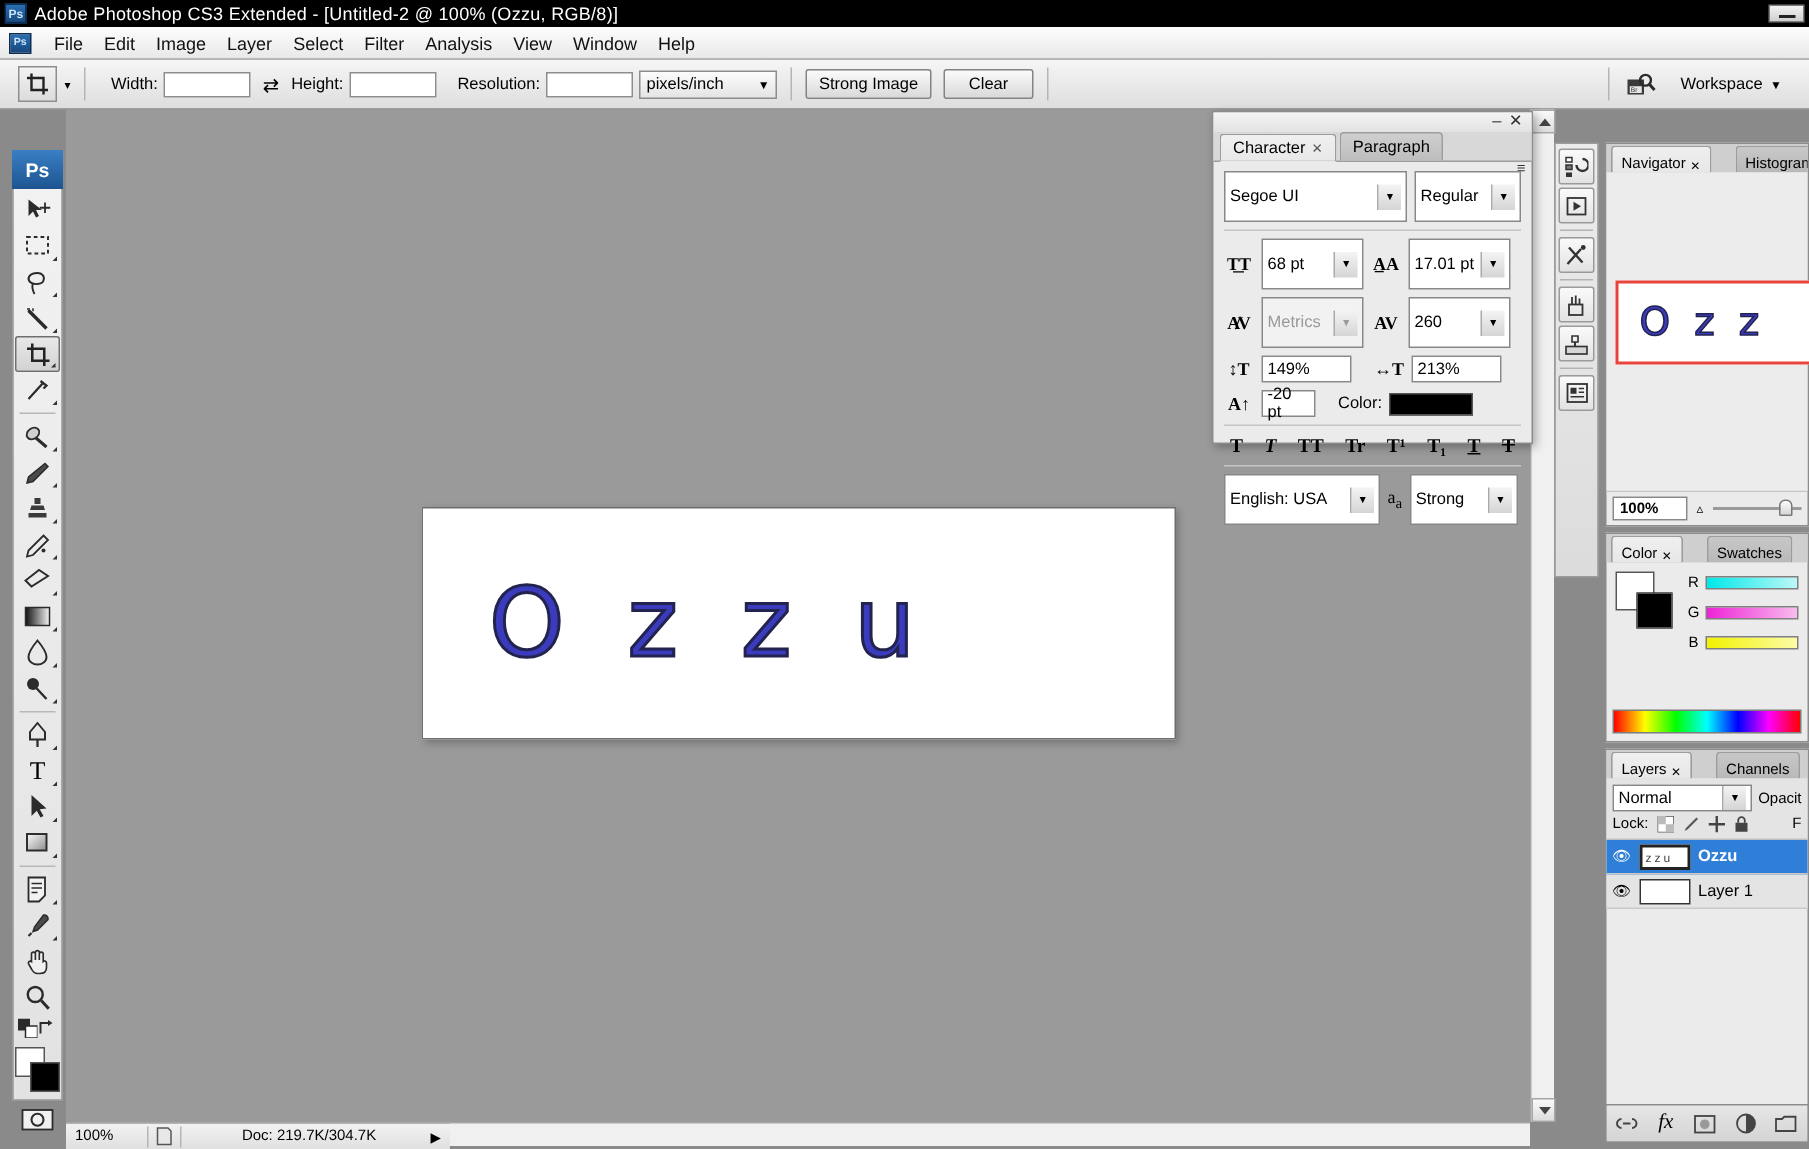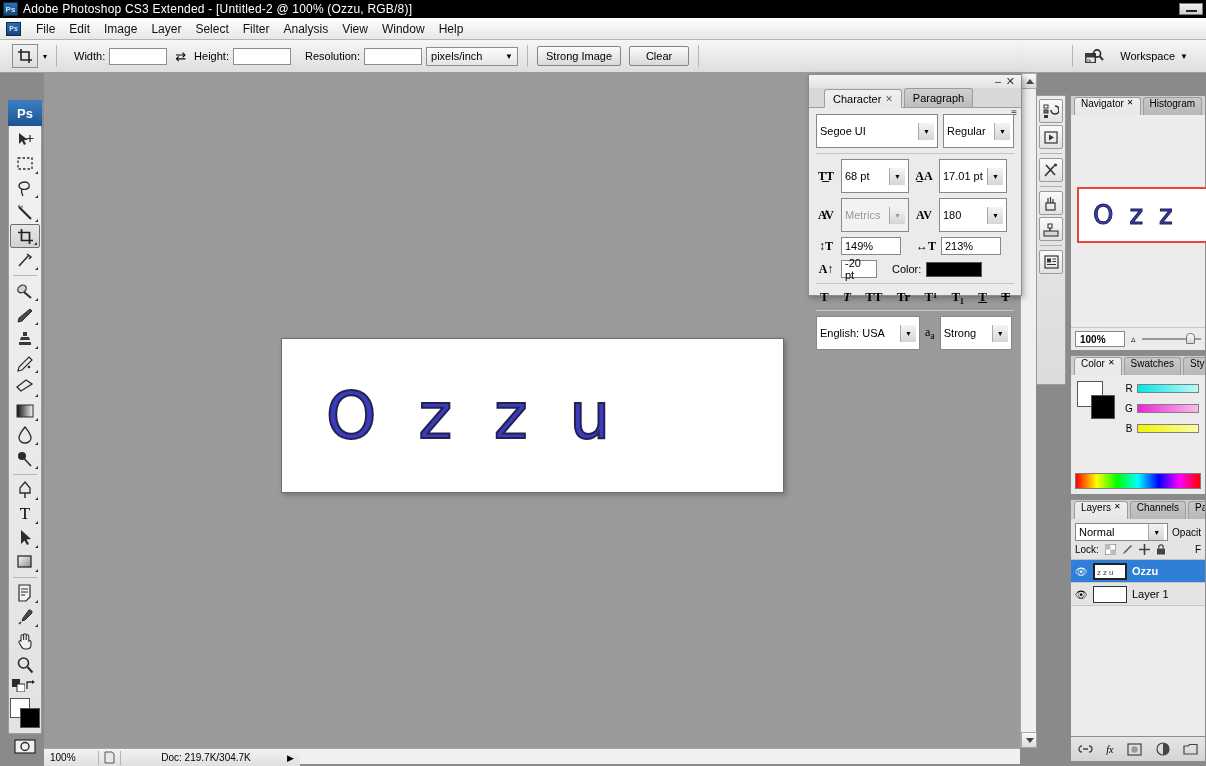--- a/index.html
+++ b/index.html
@@ -146,21 +146,21 @@
   #statusbar .sep{width:1px;height:14px;background:#b5b5b5;margin:0 4px;}
 
   
   #charpanel{
     left:808px;top:74px;width:214px;height:222px;
     background:#ebebeb;border:1px solid #8c8c8c;box-sizing:border-box;
     box-shadow:2px 2px 6px rgba(0,0,0,.3);
   }
   .panelgrip{height:13px;background:linear-gradient(#f4f4f4,#e2e2e2);position:relative;}
   .panelgrip .pb{position:absolute;top:1px;font-size:11px;color:#333;line-height:11px;}
-  .tabrow{display:flex;height:20px;align-items:flex-end;padding-left:15px;background:#d8d8d8;border-bottom:1px solid #9c9c9c;box-sizing:border-box;}
+  .tabrow{display:flex;height:20px;align-items:flex-end;padding-left:4px;background:#d8d8d8;border-bottom:1px solid #9c9c9c;box-sizing:border-box;}
   .ptab{
     height:19px;padding:0 8px;font-size:11px;
     display:flex;align-items:center;gap:4px;
     background:linear-gradient(#cfcfcf,#bdbdbd);
     border:1px solid #9c9c9c;border-bottom:none;
     border-radius:3px 3px 0 0;box-sizing:border-box;margin-right:2px;
   }
   .ptab.active{background:linear-gradient(#f0f0f0,#e8e8e8);border-bottom:1px solid #e8e8e8;margin-bottom:-1px;}
   .ptab .x{font-size:9px;color:#555;}
   .pmenu{position:absolute;right:4px;top:20px;font-size:10px;color:#333;line-height:9px;}
@@ -195,23 +195,23 @@
   }
   .dsep{height:1px;background:#b3b3b3;margin:4px 3px;}
 
   #rightcol{left:1070px;top:95px;width:136px;}
   .dockpanel{
     background:#ebebeb;border:1px solid #8c8c8c;box-sizing:border-box;
     margin-bottom:4px;position:relative;
   }
   .dtabrow{display:flex;height:19px;align-items:flex-end;padding-left:3px;background:#cfcfcf;box-sizing:border-box;overflow:hidden;}
   .dtab{
-    height:18px;padding:0 6px;font-size:10px;display:flex;align-items:flex-start;gap:3px;
+    height:18px;padding:0 6px;font-size:10px;display:flex;align-items:flex-end;gap:3px;
     background:linear-gradient(#c8c8c8,#b8b8b8);border:1px solid #9c9c9c;border-bottom:none;
-    border-radius:3px 3px 0 0;box-sizing:border-box;margin-right:2px;white-space:nowrap;
+    border-radius:3px 3px 0 0;box-sizing:border-box;margin-right:16px;white-space:nowrap;
   }
   .dtab.active{background:linear-gradient(#efefef,#e7e7e7);}
   .navBody{height:212px;background:#ececec;position:relative;}
   #navthumb{
     position:absolute;left:6px;top:72px;width:150px;height:56px;
     background:#fff;border:2px solid #e8443c;box-sizing:border-box;
     overflow:hidden;display:flex;align-items:center;
   }
   #navthumbtext{
     font-family:"DejaVu Sans",sans-serif;font-size:26px;color:#3b3bbe;
@@ -567,21 +567,21 @@
     </div>
 
     <div class="cpRow">
       <div class="cpIcon">A̸V</div>
       <div class="cpSel" style="width:68px;background:#f2f2f2;color:#999;">
         <span>Metrics</span>
         <span class="car">▼</span>
       </div>
       <div class="cpIcon">AV</div>
       <div class="cpSel" style="width:68px;">
-        <span>180</span>
+        <span>260</span>
         <span class="car">▼</span>
       </div>
     </div>
 
     <div class="cpRow">
       <div class="cpIcon">↕T</div>
       <div class="cpIn" style="width:60px;">149%</div>
       <div class="cpIcon" style="margin-left:10px;">↔T</div>
       <div class="cpIn" style="width:60px;">213%</div>
     </div>
@@ -784,21 +784,21 @@
         <span class="lname" style="font-weight:normal;">Layer 1</span>
       </div>
     </div>
   </div>
 </div>
 
 <div class="abs" style="left:1070px;top:736px;width:136px;height:26px;background:linear-gradient(#e6e6e6,#d4d4d4);border:1px solid #8c8c8c;box-sizing:border-box;display:flex;align-items:center;justify-content:space-around;">
   <svg width="15" height="10" viewBox="0 0 15 10">
     <path d="M5 5 h5 M4 2 a3 3 0 0 0 0 6 M11 2 a3 3 0 0 1 0 6" fill="none" stroke="#444" stroke-width="1.3"></path>
   </svg>
-  <span style="font-family:'Liberation Serif',serif;font-style:italic;font-size:10px;">fx</span>
+  <span style="font-family:'Liberation Serif',serif;font-style:italic;font-size:14px;">fx</span>
   <svg width="15" height="13" viewBox="0 0 15 13">
     <rect x="1" y="1" width="13" height="11" fill="none" stroke="#444" stroke-width="1.2"></rect>
     <circle cx="7.5" cy="6.5" r="3.2" fill="#999"></circle>
   </svg>
   <svg width="14" height="14" viewBox="0 0 14 14">
     <circle cx="7" cy="7" r="6" fill="none" stroke="#444" stroke-width="1.2"></circle>
     <path d="M7 1 a6 6 0 0 1 0 12 Z" fill="#444"></path>
   </svg>
   <svg width="15" height="12" viewBox="0 0 15 12">
     <path d="M1 3 H5 L6.5 1.5 H14 V11 H1 Z" fill="none" stroke="#444" stroke-width="1.2"></path>

